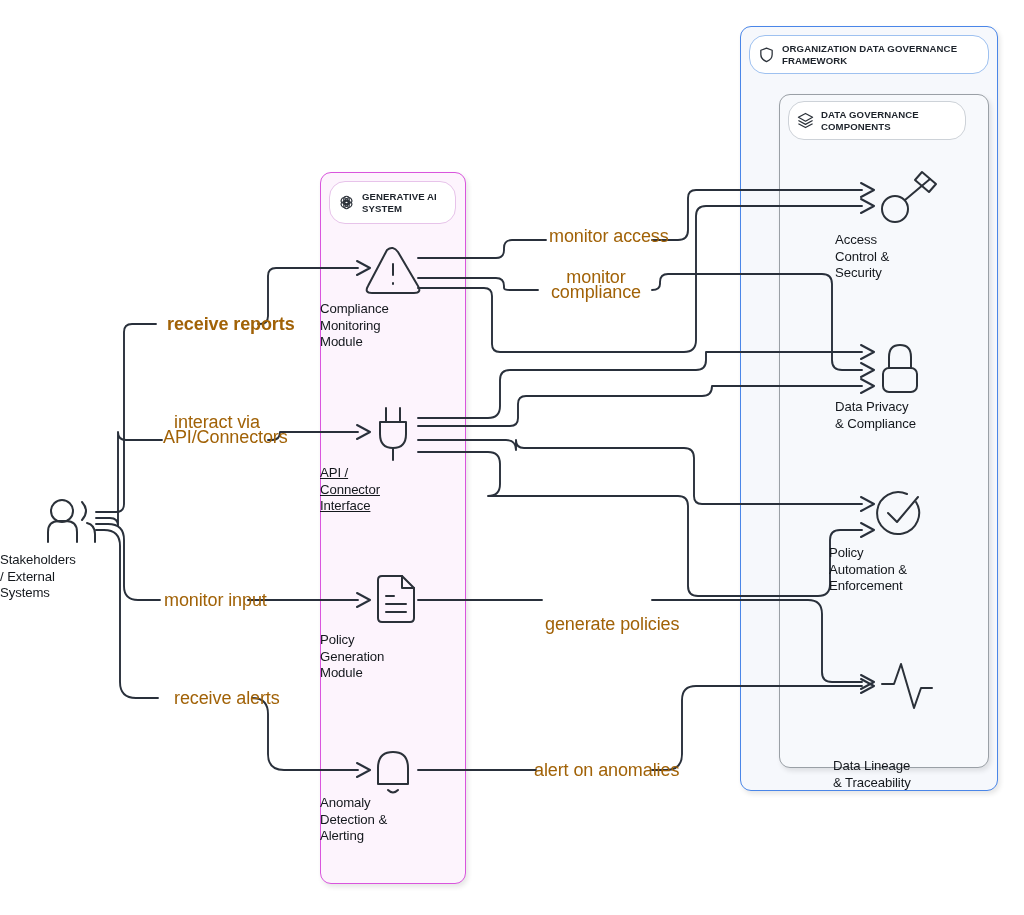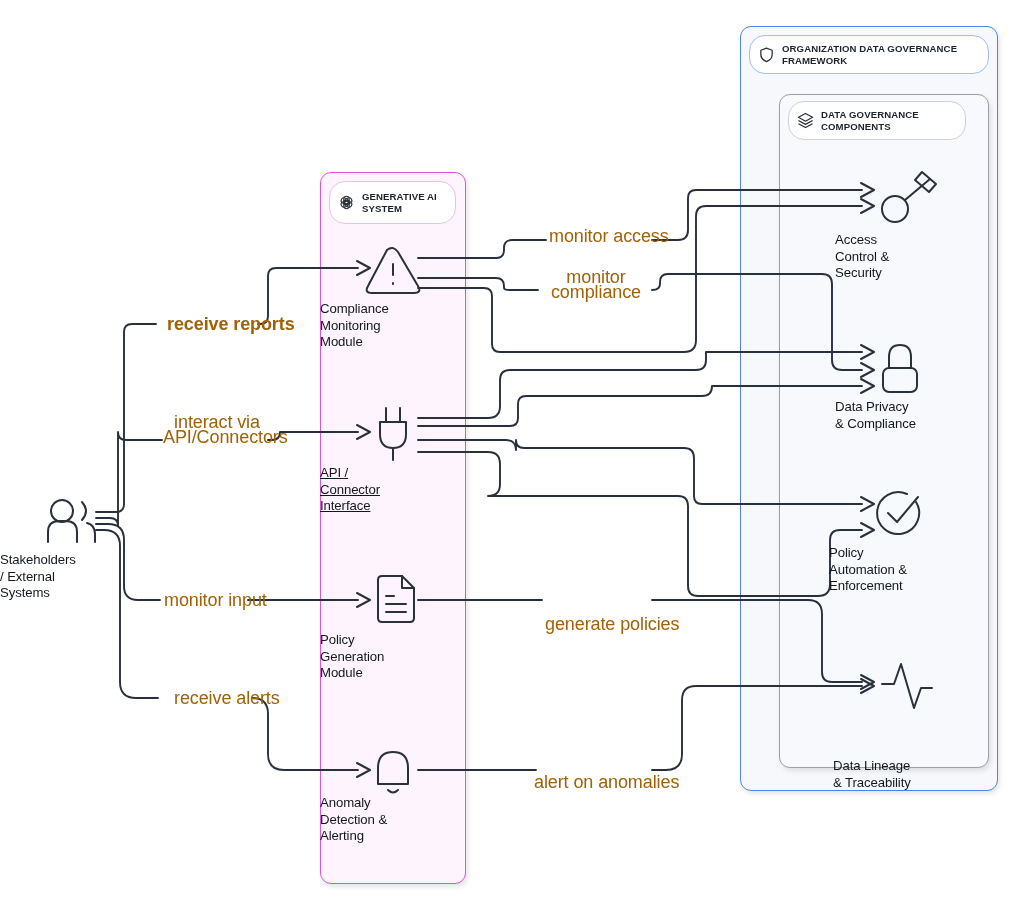--- a/index.html
+++ b/index.html
@@ -335,15 +335,15 @@
 
   <div class="edge-label" style="left:549px; top:229px;">monitor access</div>
 
   <div class="edge-label" style="left:541px; top:270px; width:110px;">
     <div>monitor</div>
     <div>compliance</div>
   </div>
 
   <div class="edge-label" style="left:545px; top:593px;margin-top:24px;">generate policies</div>
 
-  <div class="edge-label" style="left:534px; top:763px;margin-top:12px;">alert on anomalies</div>
+  <div class="edge-label" style="left:534px; top:763px;">alert on anomalies</div>
 
 </div>
 
 </body></html>

